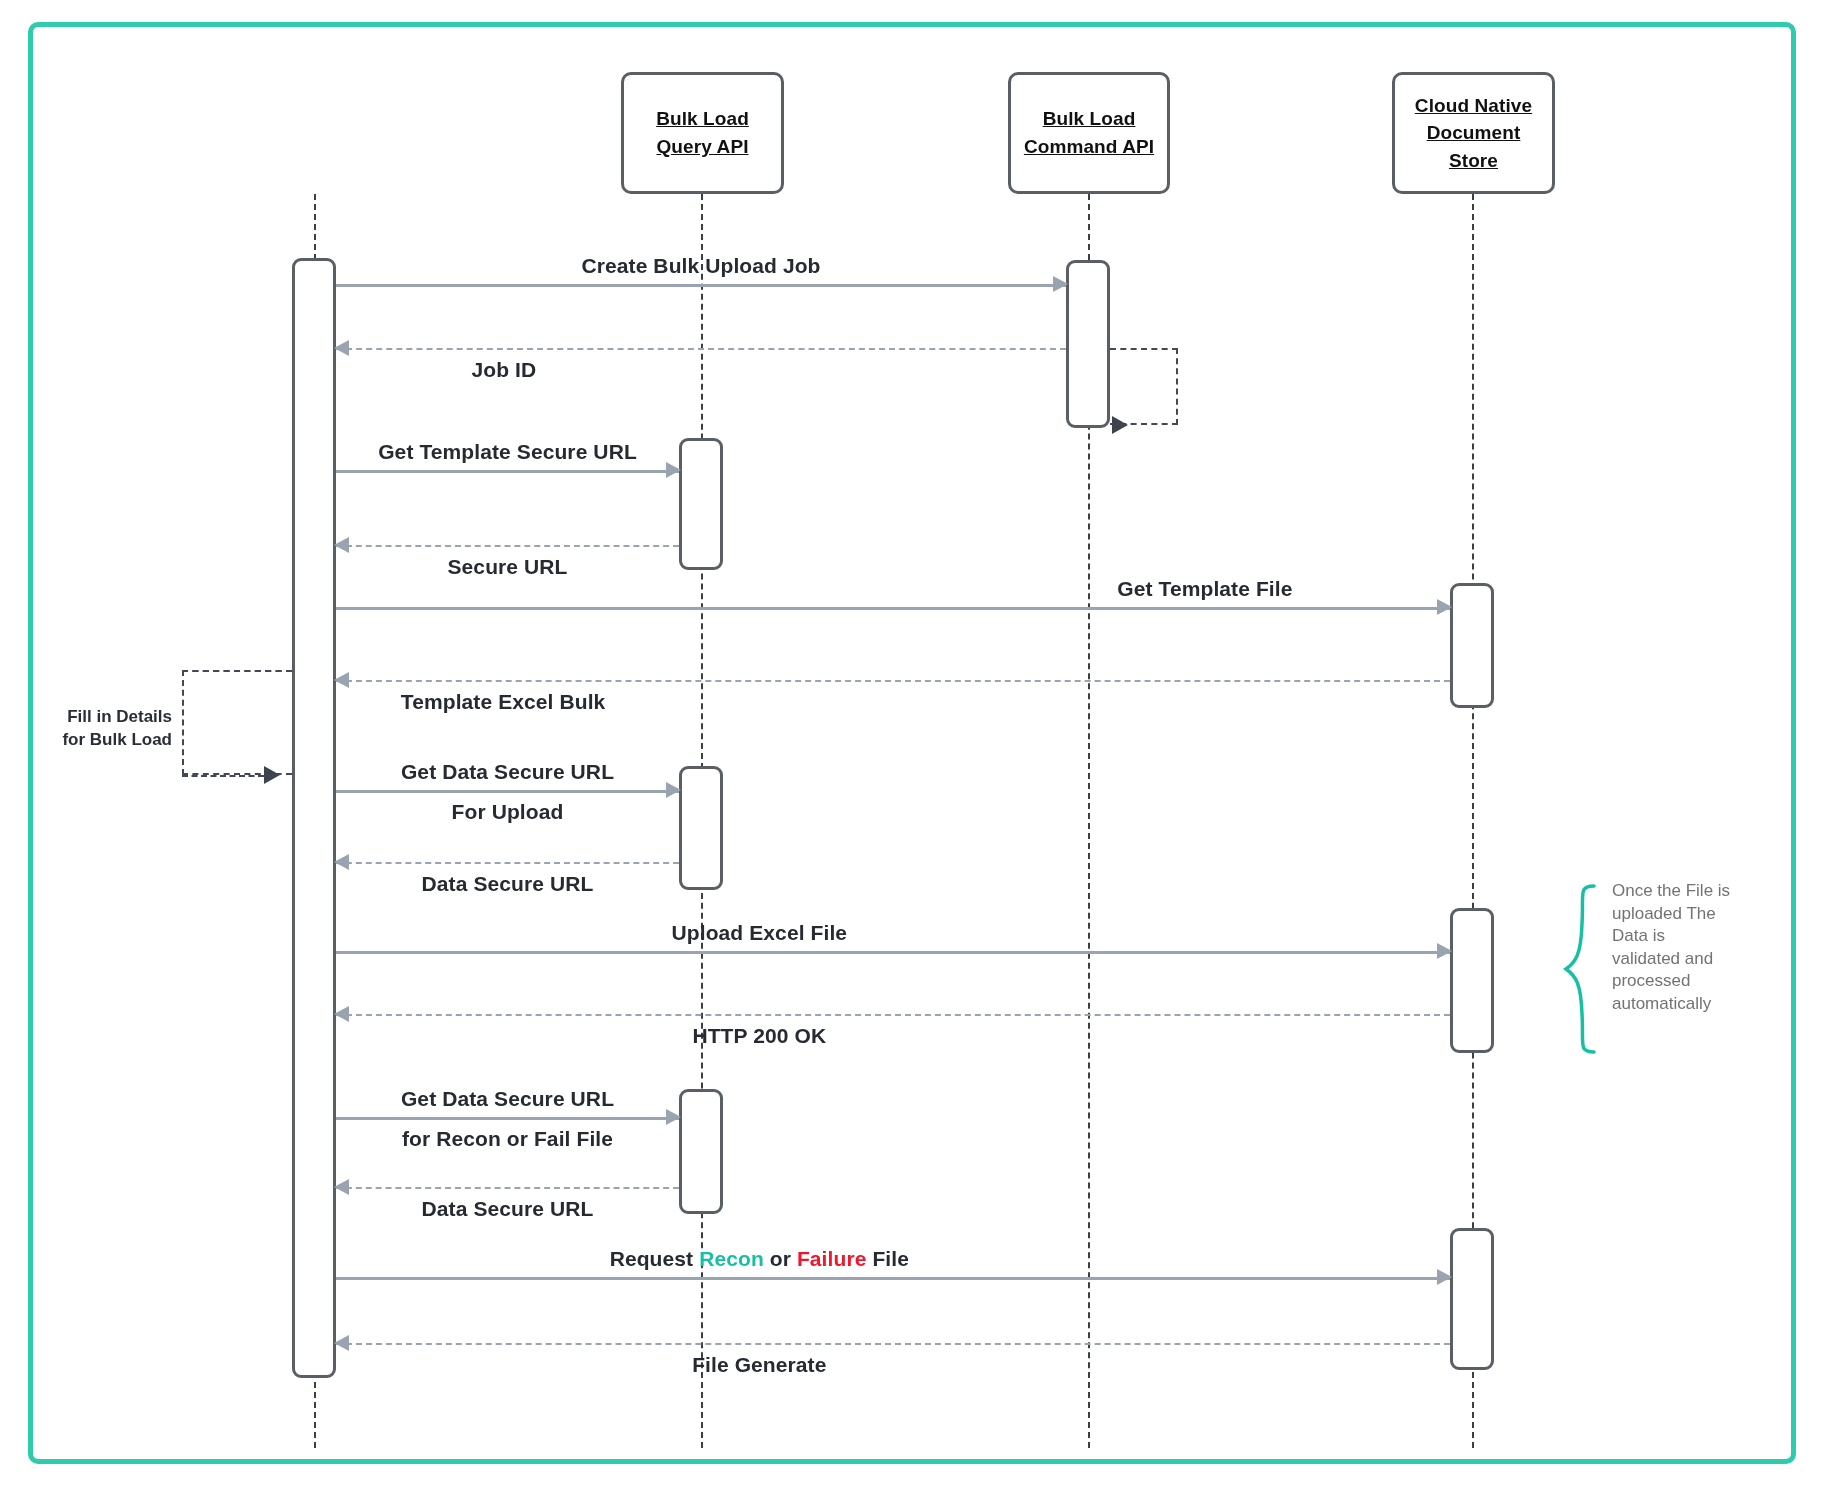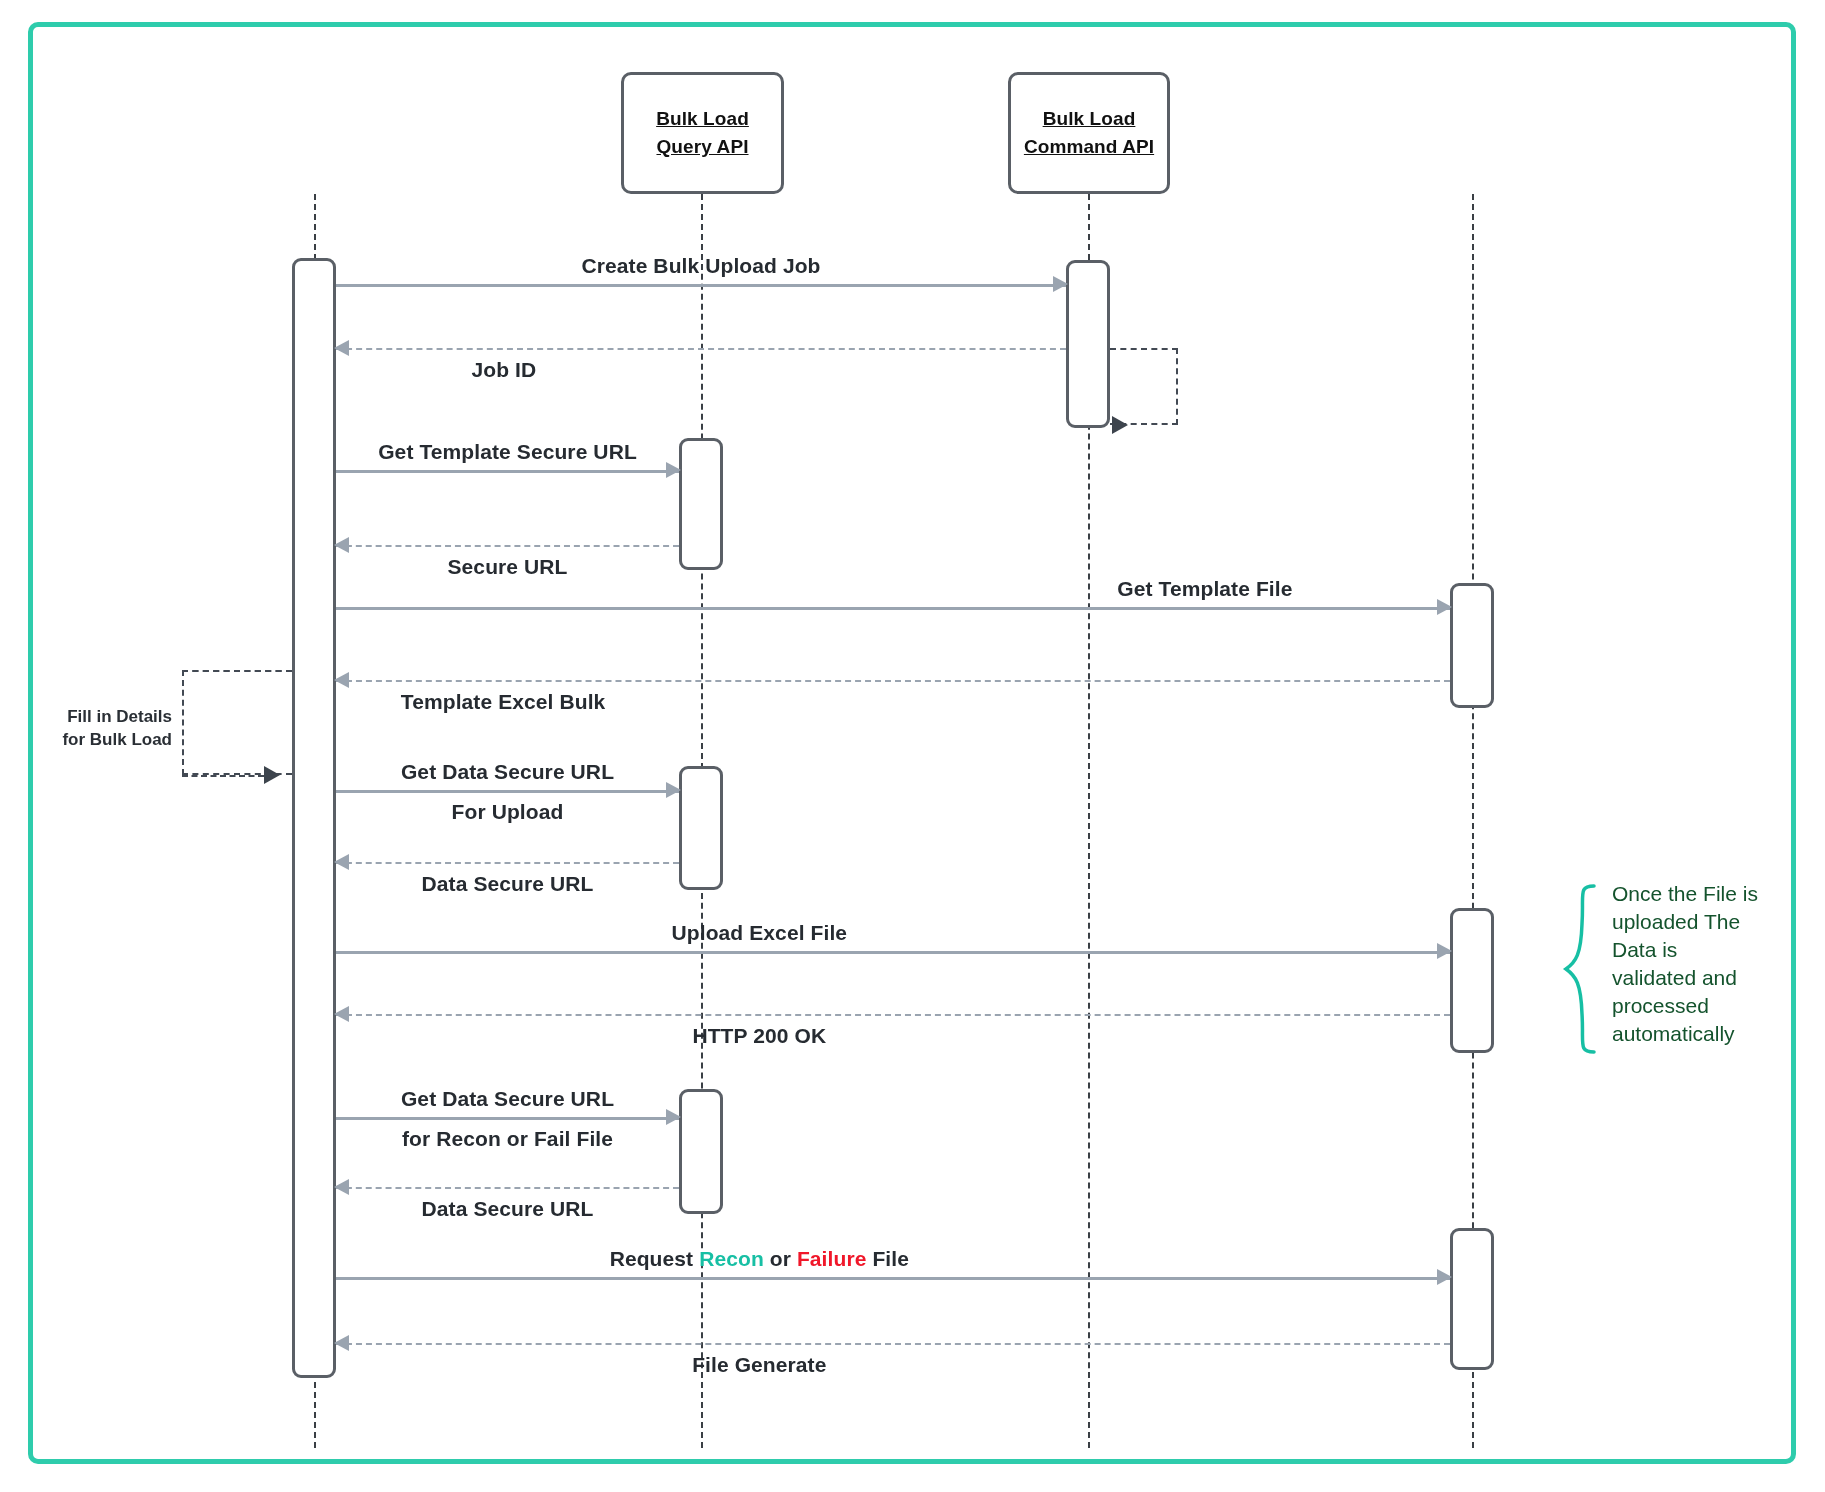--- a/index.html
+++ b/index.html
@@ -34,21 +34,21 @@
   .loop{position:absolute;box-sizing:border-box;border:2px dashed #424953;}
   .loop.noright{border-right:none;}
   .dk-arrowR{position:absolute;width:0;height:0;
           border-top:9px solid transparent;border-bottom:9px solid transparent;
           border-left:16px solid #3d444d;}
   .notetext{position:absolute;font-weight:bold;font-size:17px;color:#2a2f35;
           text-align:right;line-height:1.35;}
   .notetext.left{text-align:left;}
   
   .braceWrap{position:absolute;}
-  .bracetext{position:absolute;font-size:21px;color:#14532d;line-height:1.33;
+  .bracetext{position:absolute;font-size:17px;color:#737373;line-height:1.33;
           font-family:"Liberation Sans","DejaVu Sans",sans-serif;}
 </style>
 </head>
 <body>
 
 <div id="stage">
 
   <div class="frame"></div>
 
 
@@ -59,20 +59,27 @@
     </div>
   </div>
 
   <div class="pbox" style="left:1008px;top:72px;width:162px;height:122px;">
     <div class="ptitle">
       <div>Bulk Load</div>
       <div>Command API</div>
     </div>
   </div>
 
+  <div class="pbox" style="left:1392px;top:72px;width:163px;height:122px;">
+    <div class="ptitle">
+      <div>Cloud Native</div>
+      <div>Document</div>
+      <div>Store</div>
+    </div>
+  </div>
 
   <div class="lifeline" style="left:314px;top:194px;height:1254px;"></div>
   <div class="lifeline" style="left:701px;top:194px;height:1254px;"></div>
   <div class="lifeline" style="left:1088px;top:194px;height:1254px;"></div>
   <div class="lifeline" style="left:1472px;top:194px;height:1254px;"></div>
 
   <div class="act" style="left:292px;top:258px;width:44px;height:1120px;"></div>
 
   <div class="act" style="left:1066px;top:260px;width:44px;height:168px;"></div>
 

